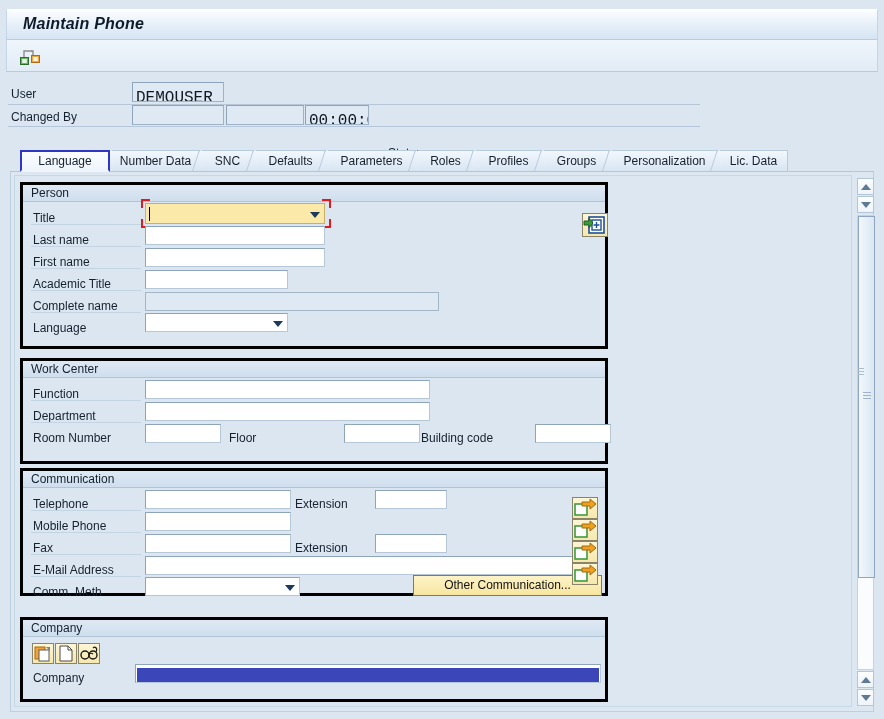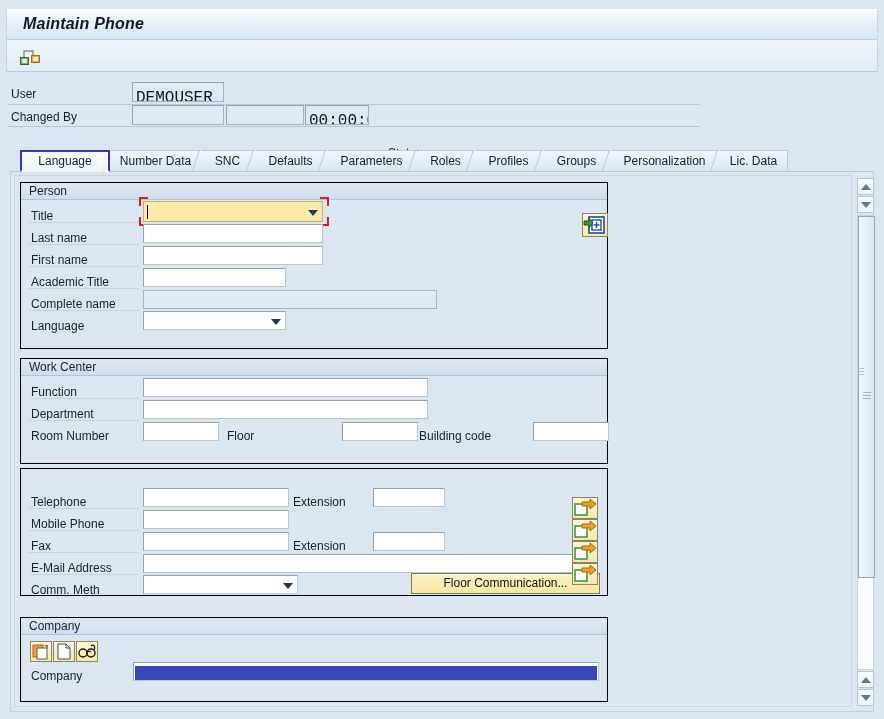--- a/index.html
+++ b/index.html
@@ -79,21 +79,21 @@
     position:absolute;left:10px;top:172px;width:864px;height:540px;
     background:#dce7f2;border:1px solid #bdd0e1;border-top:none;
     box-sizing:border-box;
   }
   .inner{
     position:absolute;left:3px;top:3px;width:838px;height:532px;
     background:#dce7f2;border:1px solid #c6d7e6;box-sizing:border-box;overflow:hidden;
   }
 
   
-  .grp{position:absolute;box-sizing:border-box;background:#dbe6f1;border:1px solid #000000;}
+  .grp{position:absolute;box-sizing:border-box;background:#dbe6f1;border:3px solid #000000;}
   .grp-hd{
     position:absolute;left:0;top:0;right:0;height:17px;
     background:linear-gradient(to bottom,#dfe9f4 0%,#cfdeed 100%);
     border-bottom:1px solid #b0c4d7;
     font-size:12px;color:#15212e;line-height:16px;padding-left:8px;
     box-sizing:border-box;
   }
   .row-lbl{position:absolute;font-size:12px;color:#15212e;line-height:14px;}
   .row-sep{position:absolute;height:1px;background:#c3d4e3;}
 
@@ -281,20 +281,21 @@
 
         <div class="row-lbl" style="left:10px;top:70px;">Room Number</div>
         <div class="inp" style="left:122px;top:63px;width:76px;height:19px;"></div>
         <div class="row-lbl" style="left:206px;top:70px;">Floor</div>
         <div class="inp" style="left:321px;top:63px;width:76px;height:19px;"></div>
         <div class="row-lbl" style="left:398px;top:70px;">Building code</div>
         <div class="inp" style="left:512px;top:63px;width:76px;height:19px;"></div>
       </div>
 
       <div class="grp" style="left:5px;top:292px;width:588px;height:128px;">
+        <div class="grp-hd">Communication</div>
 
         <div class="row-lbl" style="left:10px;top:26px;">Telephone</div>
         <div class="row-sep" style="left:8px;top:39px;width:110px;"></div>
         <div class="inp" style="left:122px;top:19px;width:146px;height:19px;"></div>
         <div class="row-lbl" style="left:272px;top:26px;">Extension</div>
         <div class="inp" style="left:352px;top:19px;width:72px;height:19px;"></div>
 
         <div class="row-lbl" style="left:10px;top:48px;">Mobile Phone</div>
         <div class="row-sep" style="left:8px;top:61px;width:110px;"></div>
         <div class="inp" style="left:122px;top:41px;width:146px;height:19px;"></div>
@@ -306,21 +307,21 @@
         <div class="inp" style="left:352px;top:63px;width:72px;height:19px;"></div>
 
         <div class="row-lbl" style="left:10px;top:92px;">E-Mail Address</div>
         <div class="row-sep" style="left:8px;top:105px;width:110px;"></div>
         <div class="inp" style="left:122px;top:85px;width:432px;height:19px;"></div>
 
         <div class="row-lbl" style="left:10px;top:114px;">Comm. Meth</div>
         <div class="combo" style="left:122px;top:106px;width:155px;height:19px;">
           <span class="arr"></span>
         </div>
-        <div class="btn" style="left:390px;top:104px;width:189px;height:21px;">Floor Communication...</div>
+        <div class="btn" style="left:390px;top:104px;width:189px;height:21px;">Other Communication...</div>
       </div>
 
       <div class="grp" style="left:5px;top:441px;width:588px;height:85px;">
         <div class="grp-hd">Company</div>
 
         <div class="iconbtn" style="left:9px;top:23px;width:22px;height:21px;">
           <svg width="20" height="19" viewBox="0 0 20 19">
             <rect x="2" y="3" width="10" height="12" fill="#f0a33a" stroke="#a8670f"></rect>
             <rect x="6" y="6" width="10" height="11" fill="#ffffff" stroke="#5a5a5a"></rect>
             <path d="M13 3 l4 0 l0 4 z" fill="#7e7e7e"></path>

